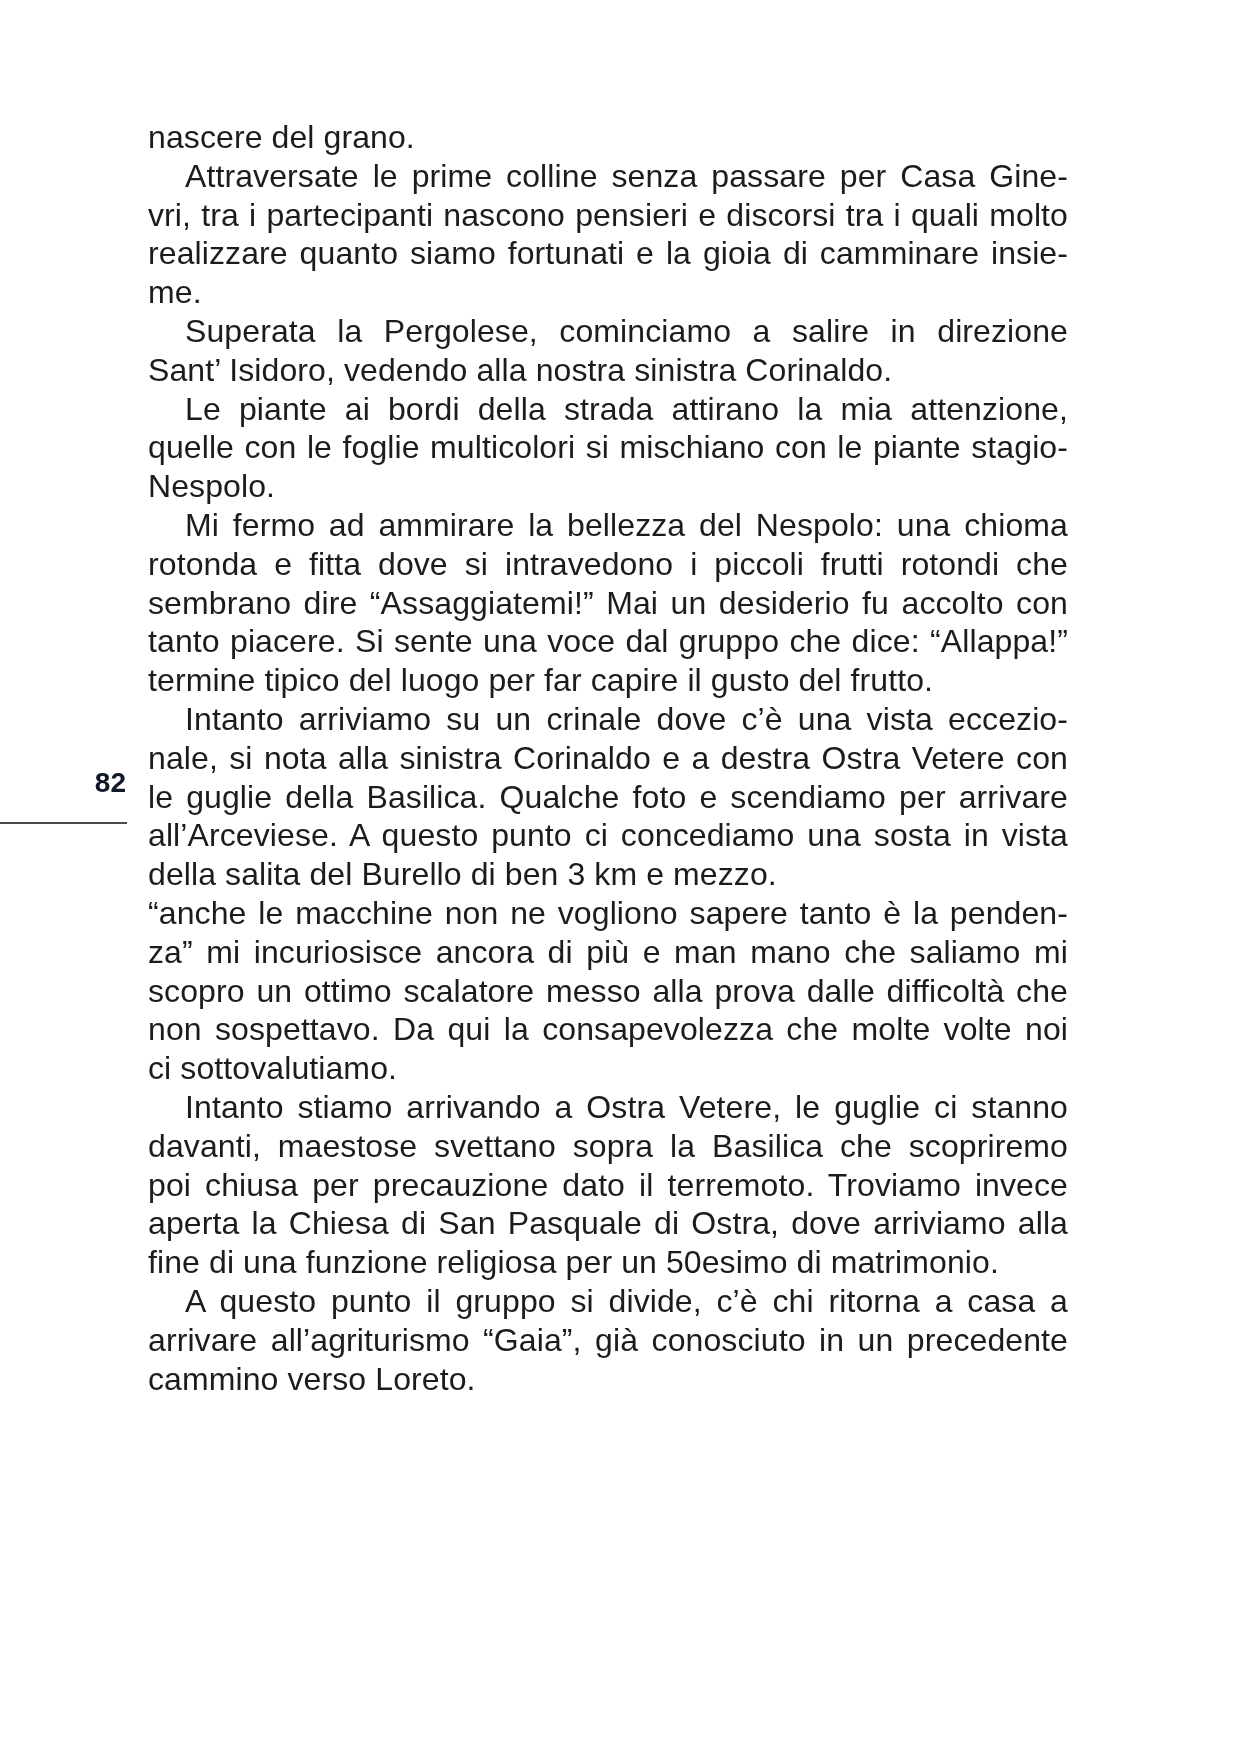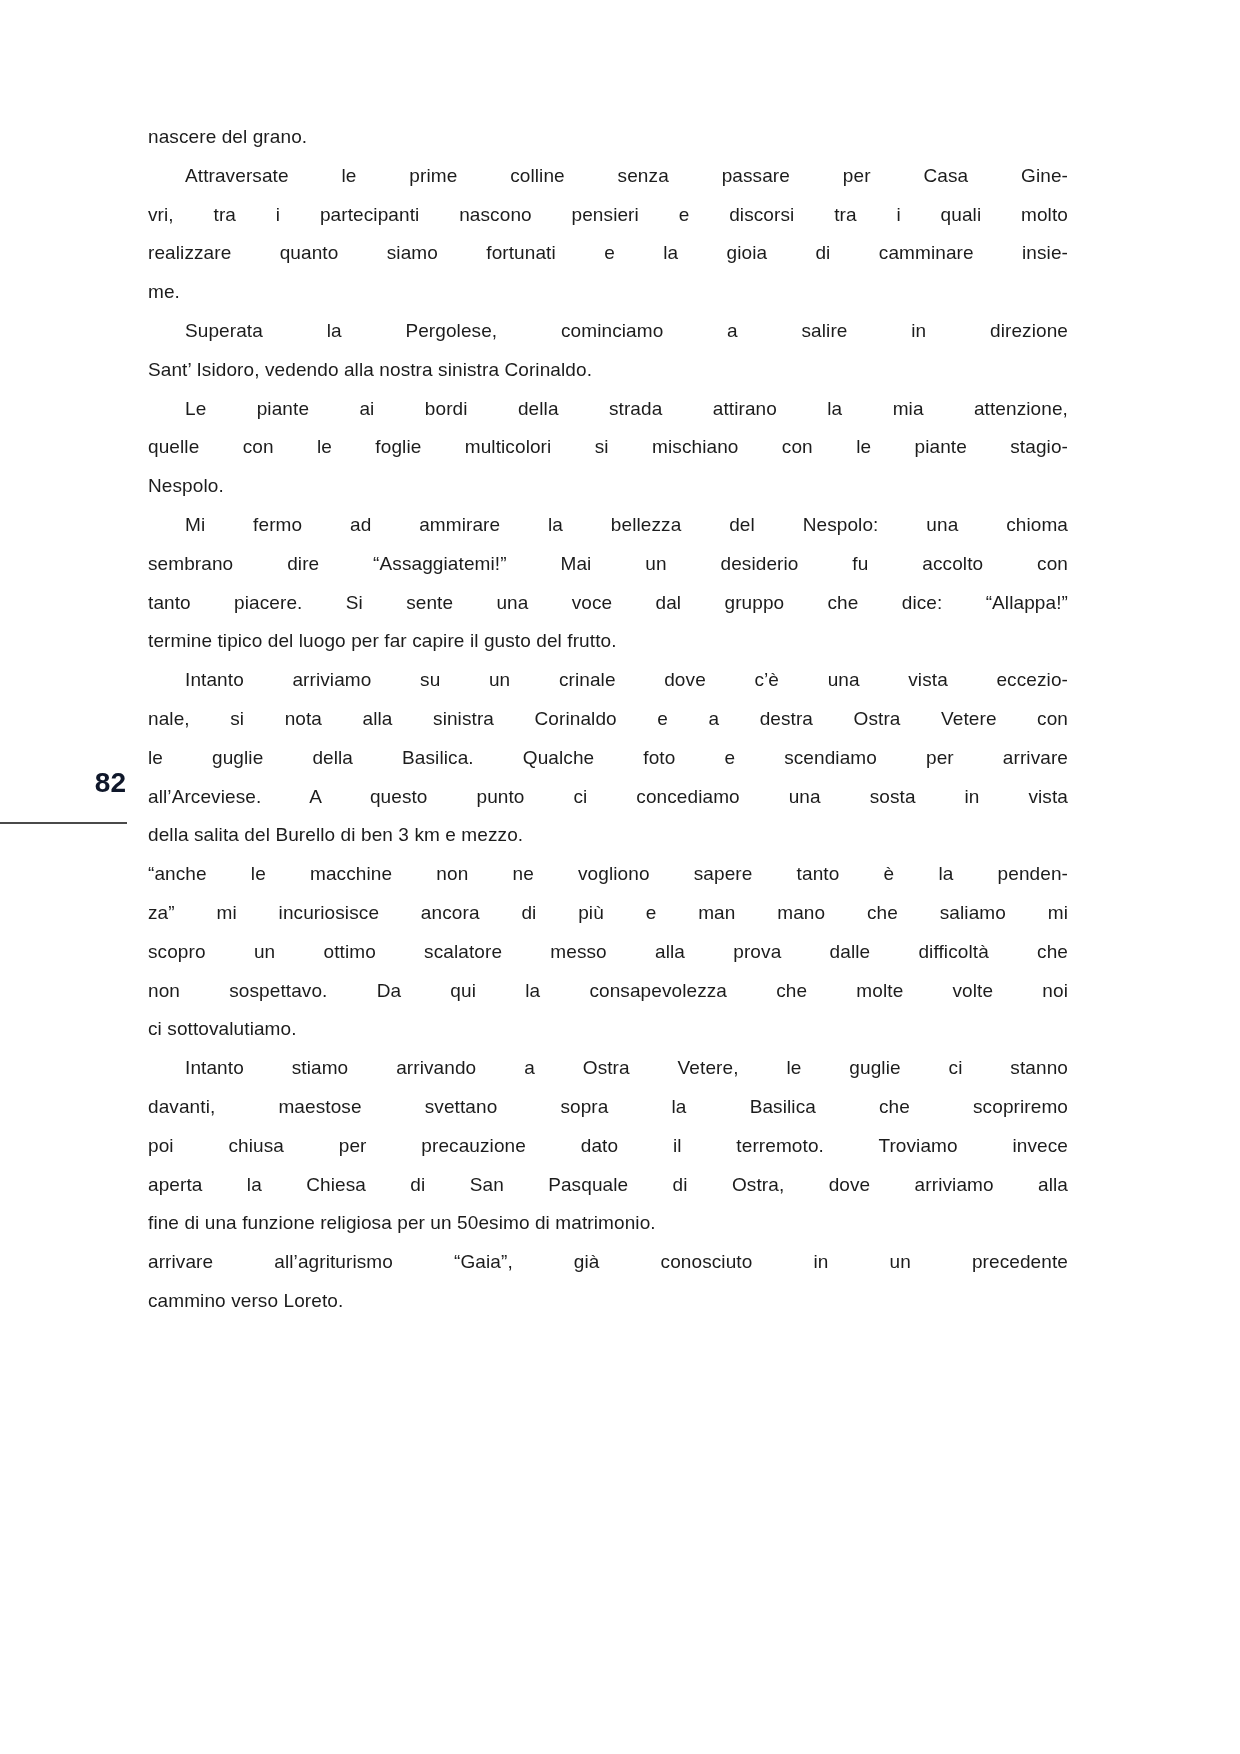--- a/index.html
+++ b/index.html
@@ -14,21 +14,21 @@
     background: #ffffff;
     font-family: "Liberation Sans", sans-serif;
     color: #1c1c1c;
     overflow: hidden;
   }
   .text-column {
     position: absolute;
     left: 148px;
     top: 118px;
     width: 920px;
-    font-size: 19px;
+    font-size: 32px;
     line-height: 38.8px;
     letter-spacing: 0.1px;
   }
   .line {
     height: 38.8px;
     overflow: hidden;
     white-space: normal;
   }
   .line.j {
     text-align: justify;
@@ -72,34 +72,36 @@
       <div class="line j indent">Attraversate le prime colline senza passare per Casa Gine-</div>
       <div class="line j">vri, tra i partecipanti nascono pensieri e discorsi tra i quali molto</div>
       <div class="line j">realizzare quanto siamo fortunati e la gioia di camminare insie-</div>
       <div class="line l">me.</div>
       <div class="line j indent">Superata la Pergolese, cominciamo a salire in direzione</div>
       <div class="line l">Sant’ Isidoro, vedendo alla nostra sinistra Corinaldo.</div>
       <div class="line j indent">Le piante ai bordi della strada attirano la mia attenzione,</div>
       <div class="line j">quelle con le foglie multicolori si mischiano con le piante stagio-</div>
       <div class="line l">Nespolo.</div>
       <div class="line j indent">Mi fermo ad ammirare la bellezza del Nespolo: una chioma</div>
+      <div class="line j">rotonda e fitta dove si intravedono i piccoli frutti rotondi che</div>
       <div class="line j">sembrano dire “Assaggiatemi!” Mai un desiderio fu accolto con</div>
       <div class="line j">tanto piacere. Si sente una voce dal gruppo che dice: “Allappa!”</div>
       <div class="line l">termine tipico del luogo per far capire il gusto del frutto.</div>
       <div class="line j indent">Intanto arriviamo su un crinale dove c’è una vista eccezio-</div>
       <div class="line j">nale, si nota alla sinistra Corinaldo e a destra Ostra Vetere con</div>
       <div class="line j">le guglie della Basilica. Qualche foto e scendiamo per arrivare</div>
       <div class="line j">all’Arceviese. A questo punto ci concediamo una sosta in  vista</div>
       <div class="line l">della salita del Burello di ben 3 km e mezzo.</div>
       <div class="line j">“anche le macchine non ne vogliono sapere tanto è la penden-</div>
       <div class="line j">za” mi incuriosisce ancora di più e man mano che saliamo mi</div>
       <div class="line j">scopro un ottimo scalatore messo alla prova dalle difficoltà che</div>
       <div class="line j">non sospettavo. Da qui la consapevolezza che molte volte noi</div>
       <div class="line l">ci sottovalutiamo.</div>
       <div class="line j indent">Intanto stiamo arrivando a Ostra Vetere, le guglie ci stanno</div>
       <div class="line j">davanti, maestose svettano sopra la Basilica che scopriremo</div>
       <div class="line j">poi chiusa per precauzione dato il terremoto. Troviamo invece</div>
       <div class="line j">aperta la Chiesa di San Pasquale di Ostra, dove arriviamo alla</div>
       <div class="line l">fine di una funzione religiosa per un 50esimo di matrimonio.</div>
+      <div class="line j indent">A questo punto il gruppo si divide, c’è chi ritorna a casa a</div>
       <div class="line j">arrivare all’agriturismo “Gaia”, già conosciuto in un precedente</div>
       <div class="line l">cammino verso Loreto.</div>
     </div>
 </div>
 
 </body></html>

